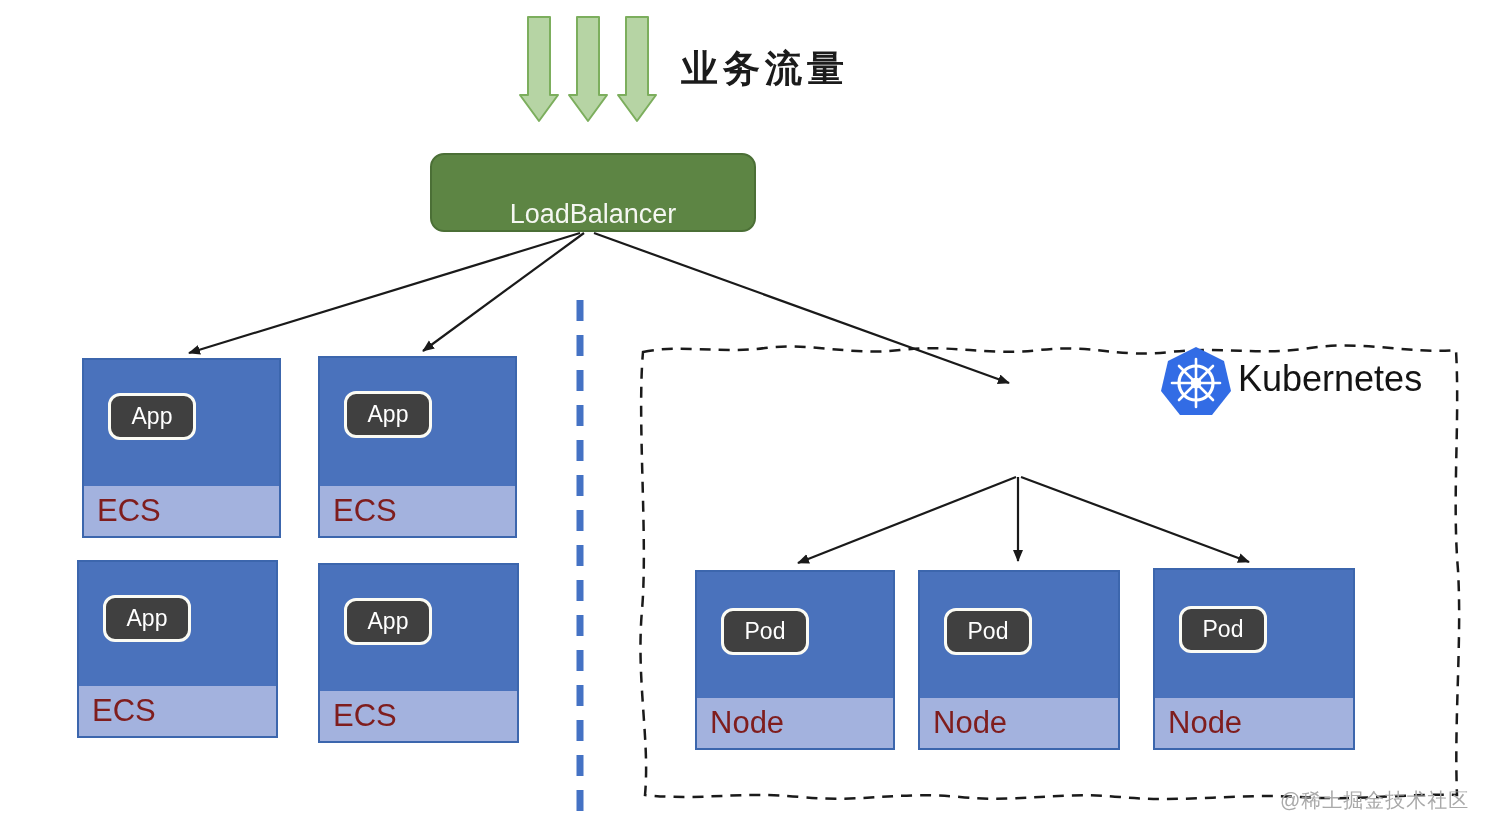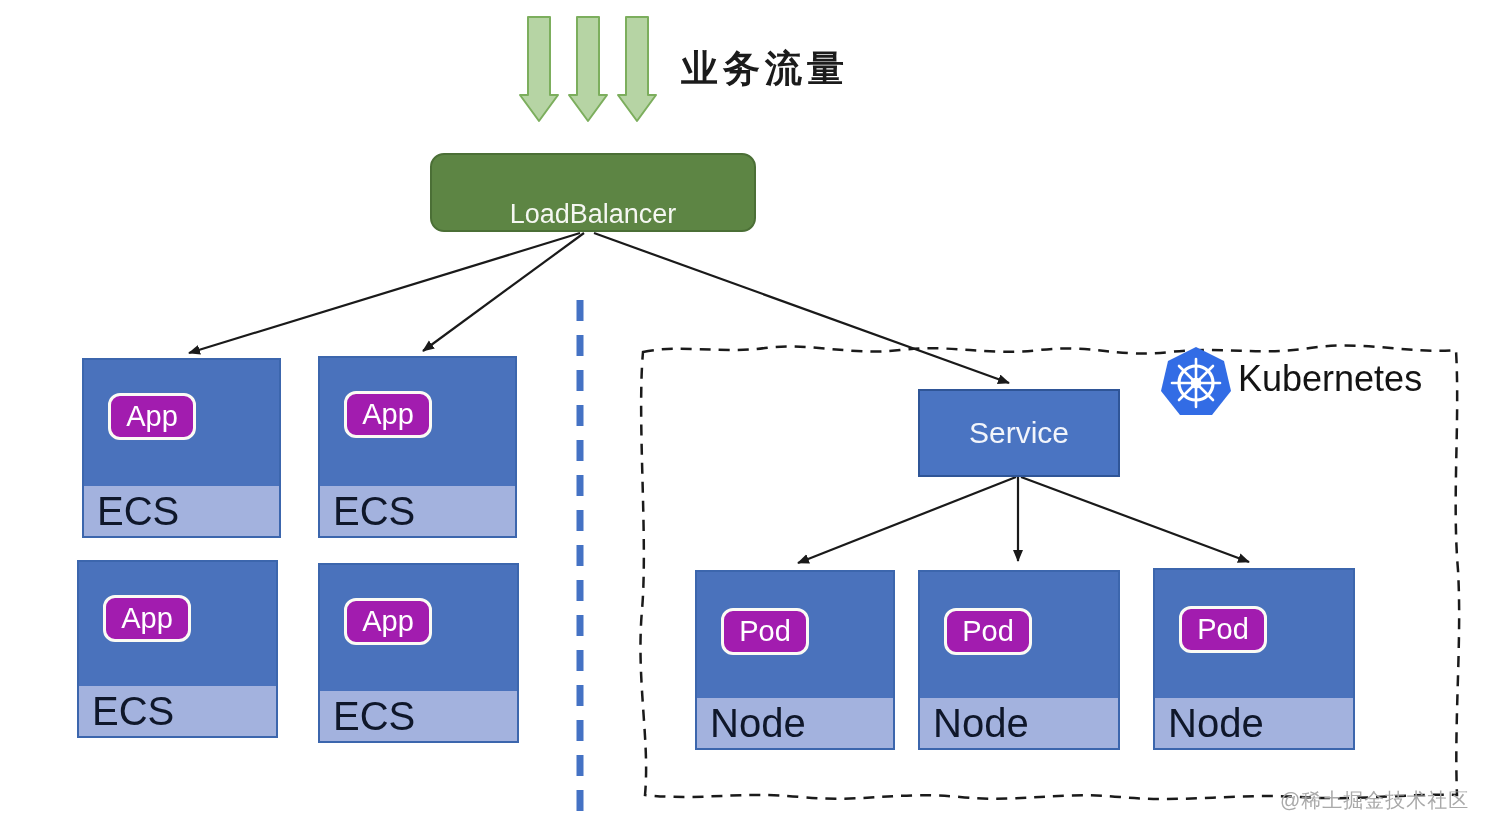--- a/index.html
+++ b/index.html
@@ -20,28 +20,28 @@
     display:flex;align-items:flex-end;justify-content:center;
     color:#f5f7f2;font-size:27px;box-sizing:border-box;
   }
 
   .host-box{
     position:absolute;background:#4a72bc;border:2px solid #3c66ad;
     box-sizing:border-box;
   }
   .host-strip{
     position:absolute;left:0;right:0;bottom:0;height:50px;background:#a3b2de;
-    display:flex;align-items:center;color:#0f172a;font-size:40px;
+    display:flex;align-items:center;color:#7f1d1d;font-size:31px;
     padding-left:13px;box-sizing:border-box;margin-top:32px;
   }
   .badge{
     position:absolute;left:24px;top:33px;width:88px;height:47px;
-    background:#a21caf;border:3px solid #fbfbf4;border-radius:12px;
+    background:#404040;border:3px solid #fbfbf4;border-radius:12px;
     display:flex;align-items:center;justify-content:center;
-    color:#ffffff;font-size:29px;box-sizing:border-box;
+    color:#ffffff;font-size:23px;box-sizing:border-box;
   }
 
   .ecs-1{left:82px;top:358px;width:199px;height:180px;}
   .ecs-2{left:318px;top:356px;width:199px;height:182px;}
   .ecs-3{left:77px;top:560px;width:201px;height:178px;}
   .ecs-4{left:318px;top:563px;width:201px;height:180px;}
 
   .service-box{
     position:absolute;left:918px;top:389px;width:202px;height:88px;
     background:#4a74c2;border:2px solid #2f5597;box-sizing:border-box;
@@ -161,23 +161,20 @@
   </div>
   <div class="host-box ecs-4">
     <div class="badge">
       <span>App</span>
     </div>
     <div class="host-strip">
       <span>ECS</span>
     </div>
   </div>
 
-  <div class="service-box">
-    <span>Service</span>
-  </div>
 
   <div class="host-box node-box node-1">
     <div class="badge">
       <span>Pod</span>
     </div>
     <div class="host-strip">
       <span>Node</span>
     </div>
   </div>
   <div class="host-box node-box node-2">

